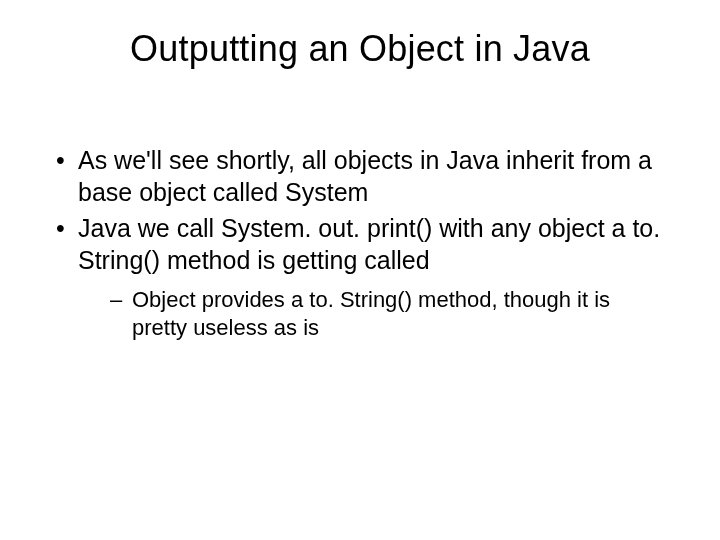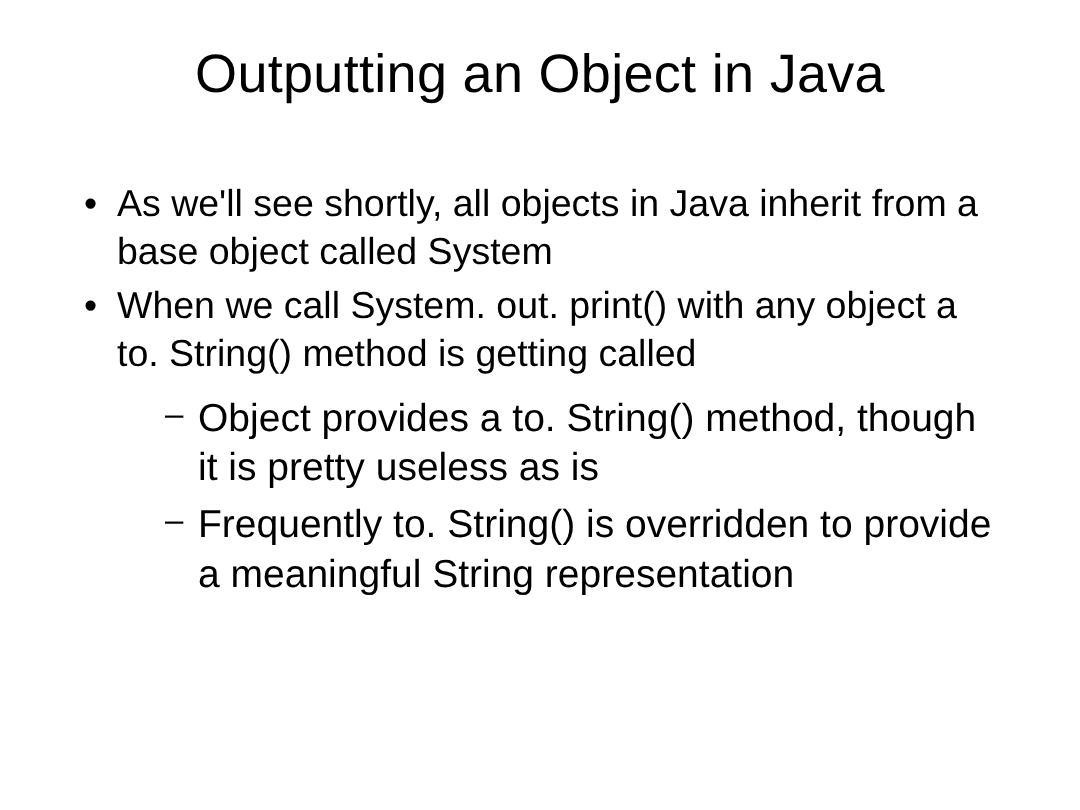--- a/index.html
+++ b/index.html
@@ -13,21 +13,21 @@
       background: #ffffff;
       font-family: Arial, Helvetica, sans-serif;
       color: #000000;
       padding: 28px 50px;
       overflow: hidden;
     }
     .slide-title {
       font-size: 36px;
       font-weight: 400;
       text-align: center;
-      margin-bottom: 50px;
+      margin-bottom: 74px;
       letter-spacing: 0.2px;
     }
     .bullet-list {
       list-style: none;
       padding-left: 0;
     }
     .bullet-item {
       position: relative;
       padding-left: 28px;
       font-size: 25px;
@@ -42,21 +42,21 @@
       font-size: 25px;
     }
     .sub-list {
       list-style: none;
       padding-left: 28px;
       margin-top: 10px;
     }
     .sub-item {
       position: relative;
       padding-left: 26px;
-      font-size: 26px;
+      font-size: 22px;
       line-height: 1.28;
       margin-bottom: 4px;
     }
     .sub-item::before {
       content: "–";
       position: absolute;
       left: 4px;
       top: 0;
       font-size: 22px;
     }
@@ -64,23 +64,20 @@
 </head>
 <body>
 
 <h1 class="slide-title">Outputting an Object in Java</h1>
 
 <ul class="bullet-list">
   <li class="bullet-item">
     <span>As we'll see shortly, all objects in Java inherit from a base object called System</span>
   </li>
   <li class="bullet-item">
-    <span>When we call System. out. print() with any object a to. String() method is getting called</span>
+    <span>Java we call System. out. print() with any object a to. String() method is getting called</span>
     <ul class="sub-list">
       <li class="sub-item">
         <span>Object provides a to. String() method, though it is pretty useless as is</span>
-      </li>
-      <li class="sub-item">
-        <span>Frequently to. String() is overridden to provide a meaningful String representation</span>
       </li>
     </ul>
   </li>
 </ul>
 
 </body></html>

